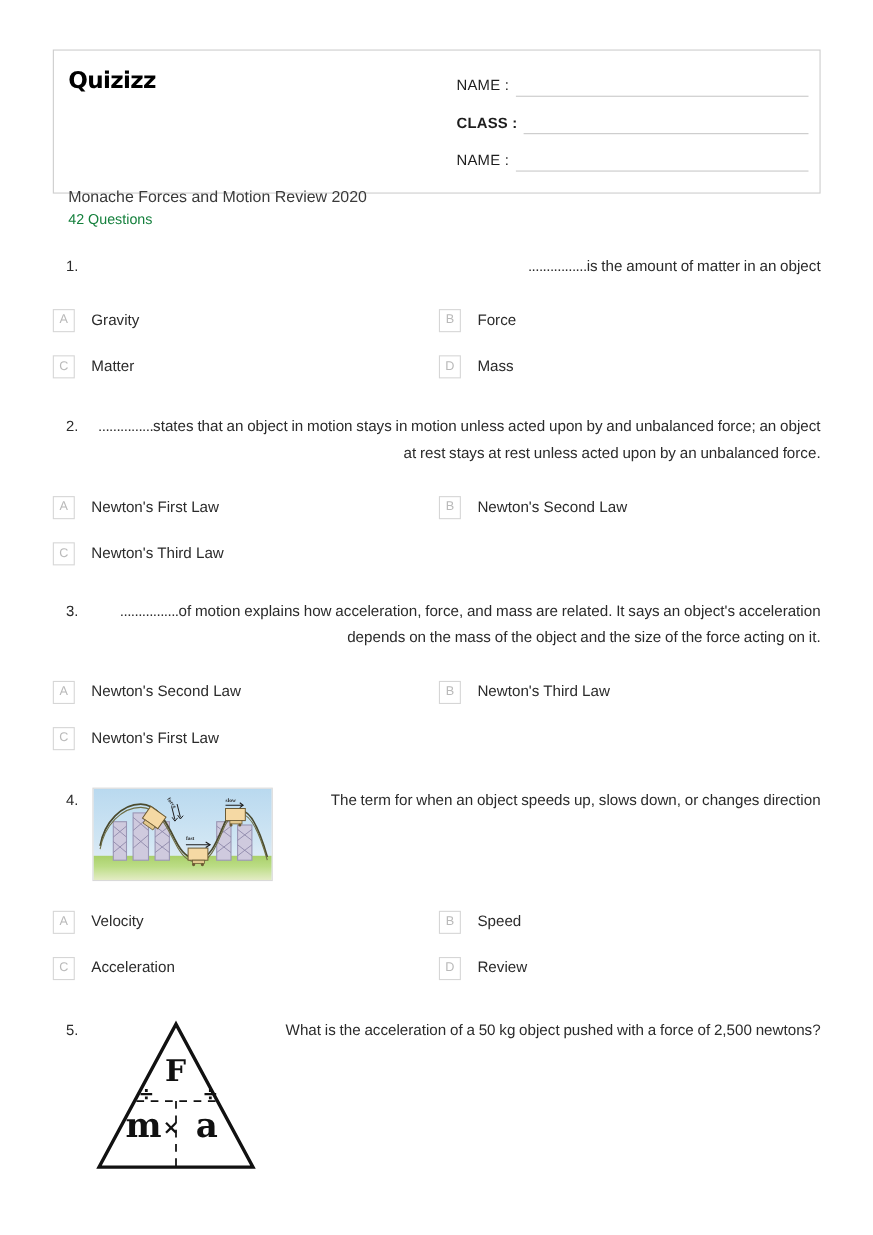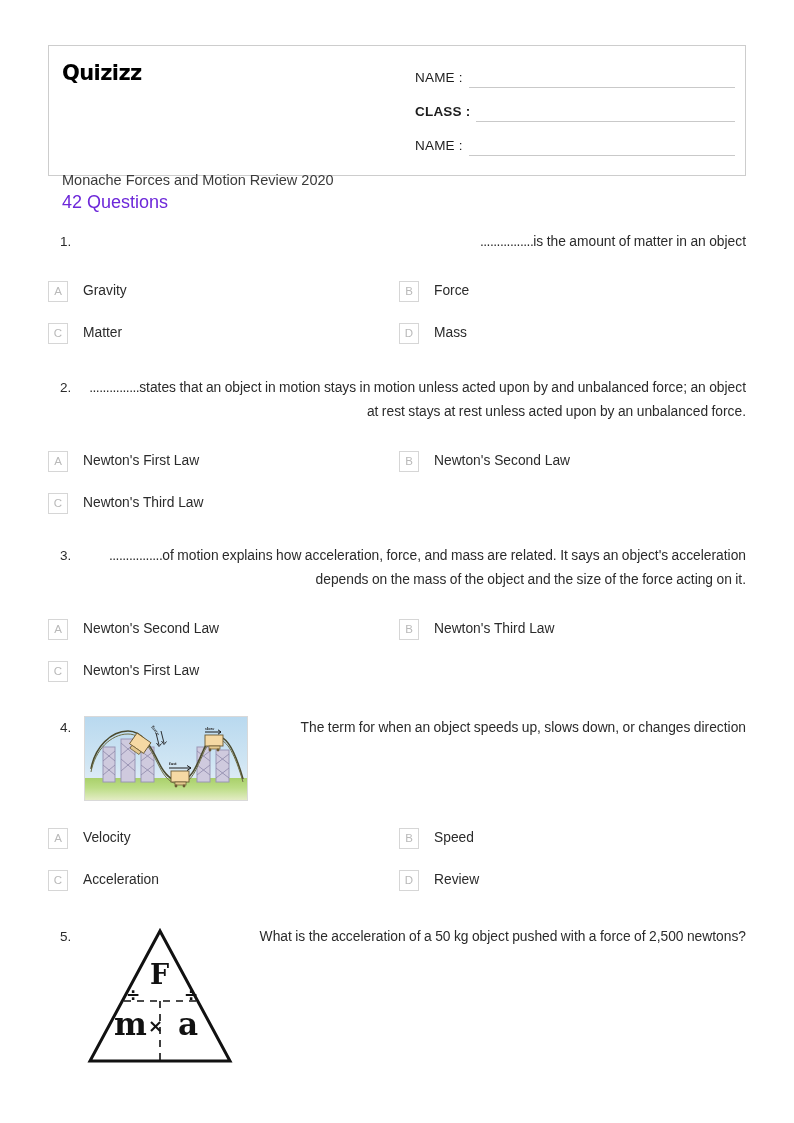--- a/index.html
+++ b/index.html
@@ -53,22 +53,22 @@
     top: 126px;
     font-size: 14.5px;
     color: #3a3a3a;
     line-height: 1.2;
     white-space: nowrap;
   }
   .quiz-count {
     position: absolute;
     left: 0px;
     top: 146px;
-    font-size: 18px;
-    color: #6d28d9;
+    font-size: 13px;
+    color: #15803d;
     line-height: 1.2;
     white-space: nowrap;
   }
 
   .header-right {
     position: absolute;
     left: 366px;
     top: 0;
     right: 0;
     height: 100%;

